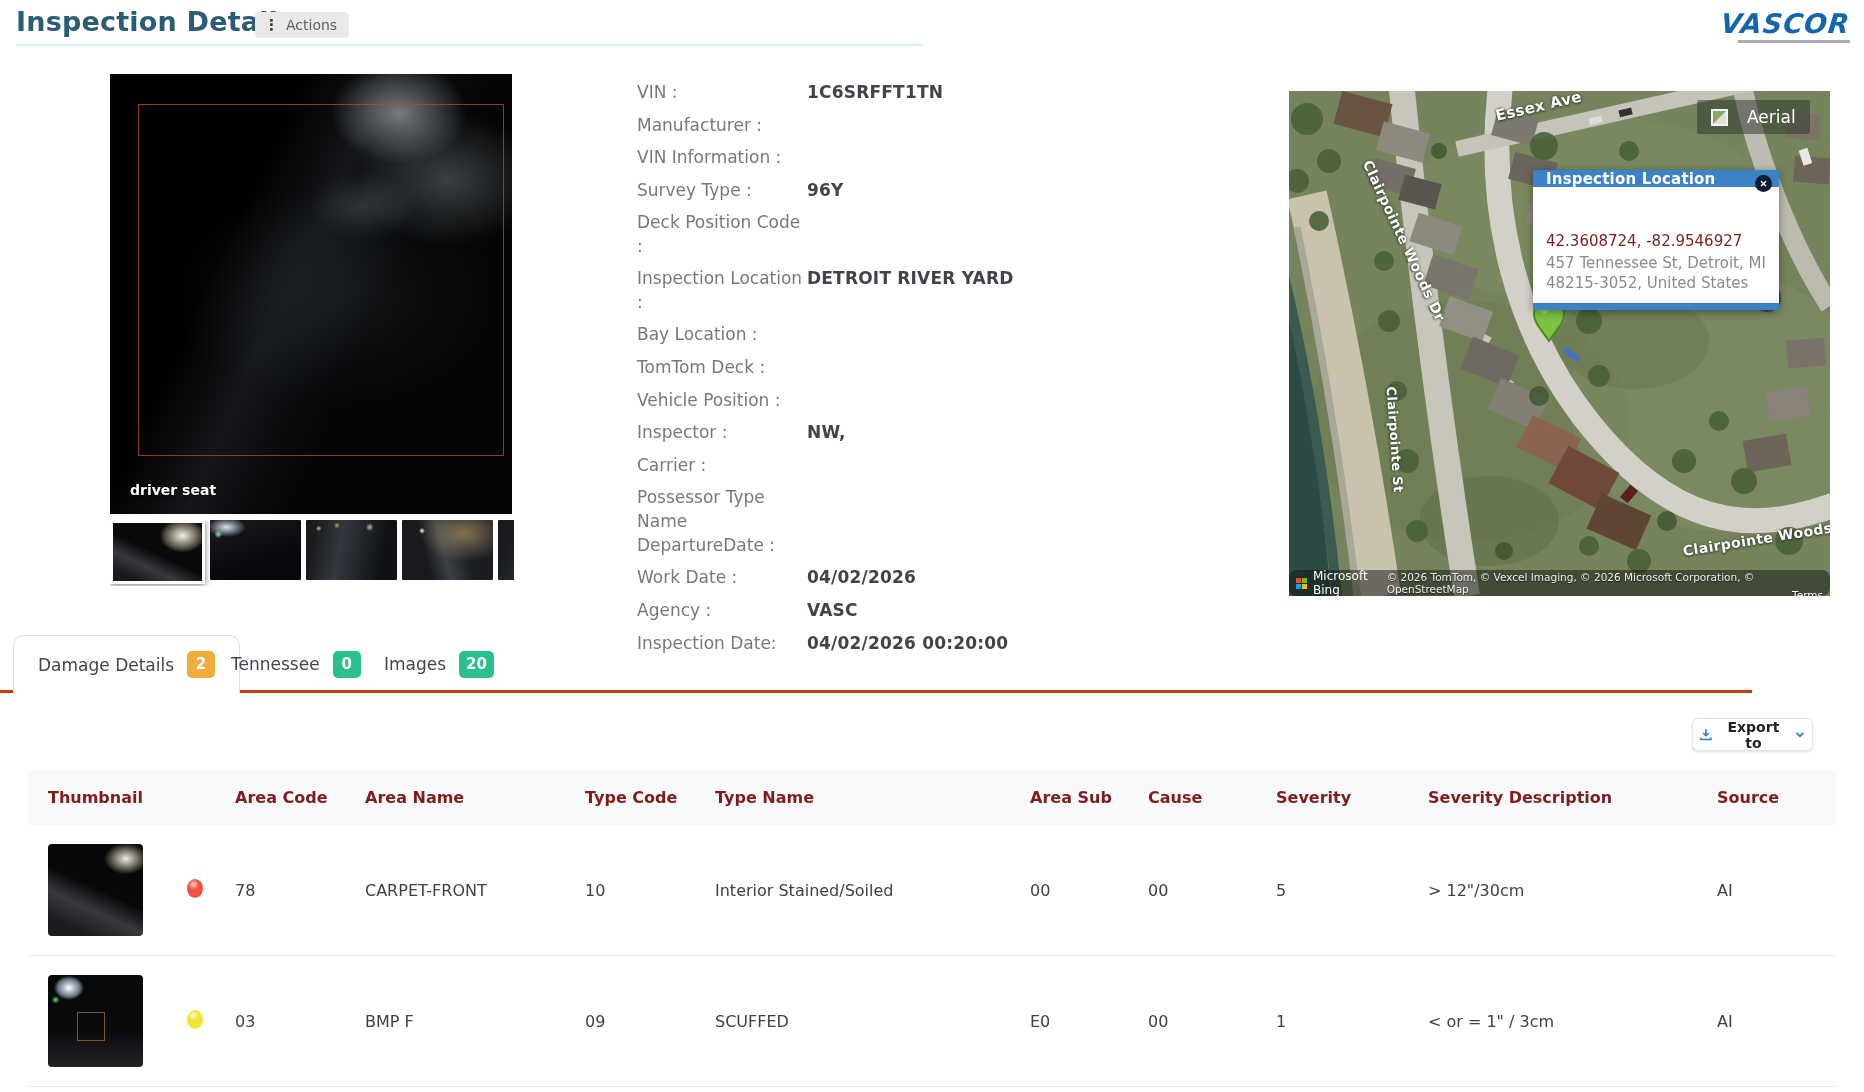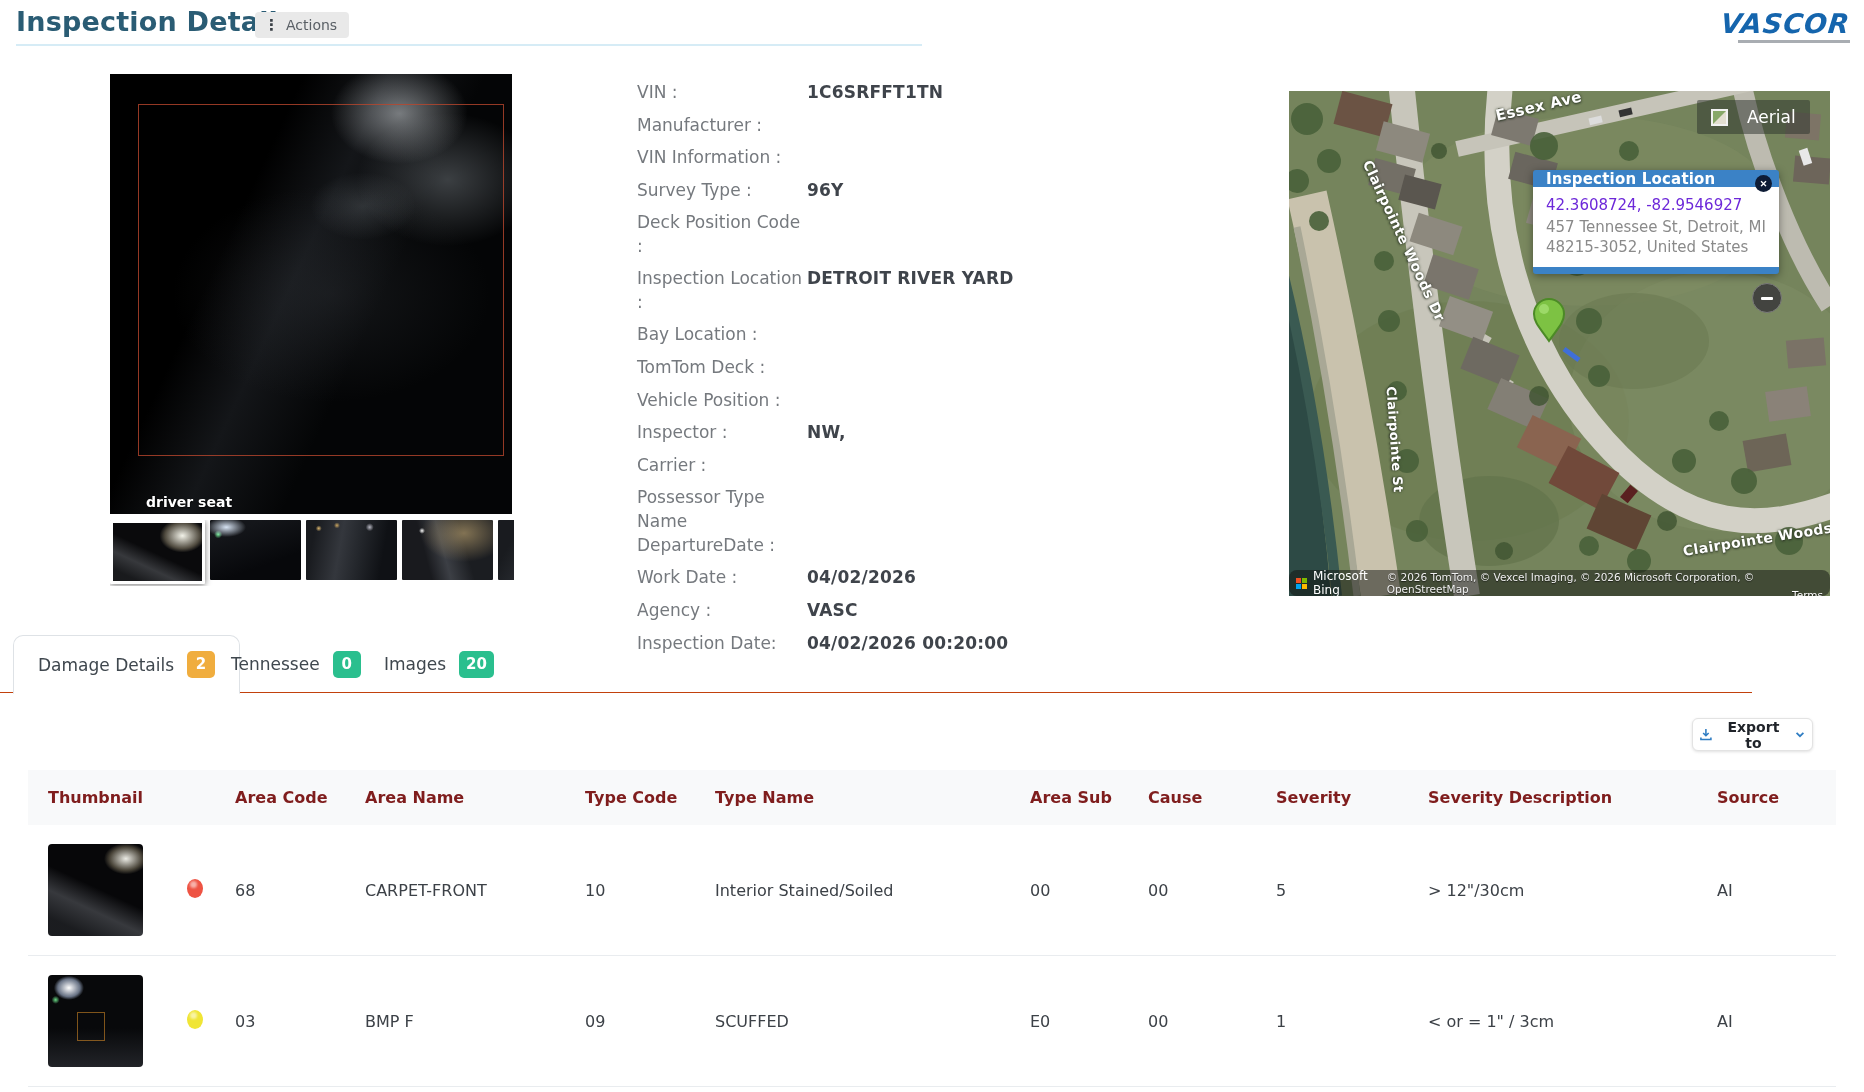--- a/index.html
+++ b/index.html
@@ -17,21 +17,21 @@
 
   
   .main-photo{position:absolute;left:110px;top:74px;width:402px;height:440px;background:
       radial-gradient(95px 70px at 72% 9%, rgba(205,210,214,.55), transparent 72%),
       radial-gradient(130px 95px at 84% 24%, rgba(150,158,165,.38), transparent 70%),
       radial-gradient(70px 45px at 63% 30%, rgba(120,128,134,.30), transparent 75%),
       radial-gradient(220px 150px at 55% 50%, rgba(58,62,68,.30), transparent 72%),
       linear-gradient(115deg, #000 32%, #141619 46%, #040506 62%),
       #000;cursor:pointer;}
   .bbox{position:absolute;left:28px;top:30px;right:8px;bottom:58px;border:1px solid rgba(185,70,45,.8);}
-  .photo-caption{position:absolute;left:20px;bottom:4px;color:#fff;font-size:14px;font-weight:600;text-shadow:0 1px 2px #000;margin-left:16px;}
+  .photo-caption{position:absolute;left:20px;bottom:16px;color:#fff;font-size:14px;font-weight:600;text-shadow:0 1px 2px #000;}
   .thumb-strip{position:absolute;left:110px;top:520px;width:404px;height:66px;display:flex;gap:5px;overflow:hidden;align-items:flex-start;}
   .thumb{width:91px;height:60px;flex:0 0 auto;border-radius:1px;cursor:pointer;}
   .thumb.selected{border:3px solid #fff;box-shadow:0 1px 6px rgba(0,0,0,.55);width:89px;height:58px;}
   .t1{background:radial-gradient(30px 22px at 78% 22%, rgba(255,255,245,.95), rgba(185,172,140,.4) 58%, transparent 76%),linear-gradient(205deg, transparent 52%, rgba(92,95,100,.55) 70%, rgba(35,37,40,.6) 88%),#0a0a0c;}
   .t2{background:radial-gradient(28px 14px at 18% 12%, rgba(225,238,255,.95), transparent 70%),radial-gradient(4px 4px at 9% 24%, rgba(120,255,160,.9), transparent),linear-gradient(160deg, #14161a 20%, #07080b 70%),#06070a;}
   .t3{background:radial-gradient(3px 3px at 14% 14%, #dab56c, transparent),radial-gradient(3px 3px at 34% 9%, #caa55f, transparent),radial-gradient(4px 4px at 70% 12%, #b9b9c4, transparent),linear-gradient(100deg, #191b1f 10%, #34373d 38%, #23262b 58%, #0f1115 82%),#0c0d10;}
   .t4{background:radial-gradient(60px 40px at 68% 22%, rgba(215,185,125,.55), transparent 72%),radial-gradient(3px 3px at 22% 18%, #fff, transparent),linear-gradient(75deg, #191a1e 28%, #3c3f45 46%, #1b1d21 68%),linear-gradient(180deg, #55452c 0%, #6b5738 38%, #2c261c 62%, #16130e 100%);}
   .t5{background:linear-gradient(120deg,#191b1f 20%, #2b2e33 50%, #101114 80%),#0b0c0e;}
 
   
@@ -49,32 +49,32 @@
   .lbl-st{left:102px;top:288px;transform:rotate(86deg);font-size:13px;}
   .lbl-woods-lower{left:394px;top:452px;transform:rotate(-9deg);}
   .aerial-btn{position:absolute;left:408px;top:9px;display:flex;align-items:center;gap:19px;background:rgba(42,48,42,.5);border:none;border-radius:2px;padding:7px 14px;color:#fff;font-family:inherit;font-size:17px;cursor:pointer;}
   .aerial-icon{width:17px;height:17px;border:2px solid #f2f2f2;background:linear-gradient(135deg,#87a868 48%,#e3dfd1 52%);box-sizing:border-box;}
   .zoom-out-btn{position:absolute;left:463px;top:192px;width:30px;height:30px;border-radius:50%;background:rgba(62,62,62,.92);border:1px solid #7b7b7b;cursor:pointer;}
   .zoom-out-btn::after{content:"";position:absolute;left:8px;top:13px;width:12px;height:3px;background:#fff;border-radius:1px;}
   .map-popup{position:absolute;left:244px;top:79px;width:246px;border-radius:3px;box-shadow:0 2px 8px rgba(0,0,0,.4);padding-bottom:7px;}
   .popup-header{height:17px;border-radius:3px 3px 0 0;display:flex;align-items:center;color:#fff;font-size:15px;font-weight:700;padding-left:13px;letter-spacing:.2px;}
   .popup-close{position:absolute;right:7px;top:5px;width:17px;height:17px;border-radius:50%;background:#0e1c36;color:#fff;font-size:9px;font-weight:700;display:flex;align-items:center;justify-content:center;cursor:pointer;border:none;}
   .popup-body{background:#fff;padding:9px 13px 10px;}
-  .popup-coords{color:#6d28d9;font-size:15px;margin-bottom:4px;cursor:pointer;}
+  .popup-coords{color:#7f1d1d;font-size:15px;margin-bottom:4px;cursor:pointer;margin-top:36px;}
   .popup-addr{color:#8a8a8a;font-size:15px;line-height:1.3;}
   .map-attrib{position:absolute;left:0;right:0;bottom:0;height:26px;background:rgba(15,18,15,.5);display:flex;align-items:center;justify-content:space-between;padding:0 7px;border-radius:8px;}
   .bing-logo{display:flex;align-items:center;gap:6px;}
   .ms-squares{display:grid;grid-template-columns:5px 5px;grid-template-rows:5px 5px;gap:1px;}
   .ms-squares i{display:block;}
   .attrib-right{display:flex;align-items:center;gap:8px;color:#efefef;font-size:10.5px;text-shadow:0 1px 1px rgba(0,0,0,.6);}
   .bing-text{color:#fff;font-size:12px;}
   .terms-link{color:#fff;cursor:pointer;margin-top:24px;}
 
   
-  .tabs-row{position:absolute;left:0;top:635px;width:1752px;height:58px;border-bottom:1px solid #c2410c;box-sizing:border-box;}
+  .tabs-row{position:absolute;left:0;top:635px;width:1752px;height:58px;border-bottom:3px solid #c2410c;box-sizing:border-box;}
   .tab{position:absolute;top:0;height:58px;display:flex;align-items:center;gap:13px;padding:0 24px;font-size:17px;color:#3f474e;cursor:pointer;box-sizing:border-box;}
   .tab.active{left:13px;background:#fff;border:1px solid #dee2e6;border-bottom:1px solid #fff;border-radius:10px 10px 0 0;height:59px;}
   .tab.t-securement{left:207px;}
   .tab.t-images{left:360px;}
   .tab-badge{display:inline-flex;align-items:center;justify-content:center;min-width:14px;padding:6px 7px;border-radius:5px;color:#fff;font-size:15px;font-weight:700;line-height:1;}
 
   
   .export-btn{position:absolute;left:1692px;top:718px;width:121px;height:33px;background:#fff;border:1px solid #e3e3e3;border-radius:6px;box-shadow:0 1px 3px rgba(0,0,0,.12);display:flex;align-items:center;justify-content:center;gap:7px;font-family:inherit;font-size:14px;font-weight:700;color:#20242a;cursor:pointer;}
 
   
@@ -346,21 +346,21 @@
       <div class="tcell">Severity</div>
       <div class="tcell">Severity Description</div>
       <div class="tcell">Source</div>
     </div>
 
     <div class="trow tbody-row">
       <div>
           <div class="row-thumb r1"></div>
         </div>
       <div><span class="sev-dot" style="display: inline-block; background: rgb(238, 83, 67);"></span></div>
-      <div class="tcell">68</div>
+      <div class="tcell">78</div>
       <div class="tcell">CARPET-FRONT</div>
       <div class="tcell">10</div>
       <div class="tcell">Interior Stained/Soiled</div>
       <div class="tcell">00</div>
       <div class="tcell">00</div>
       <div class="tcell">5</div>
       <div class="tcell">&gt; 12"/30cm</div>
       <div class="tcell">AI</div>
     </div>
 

